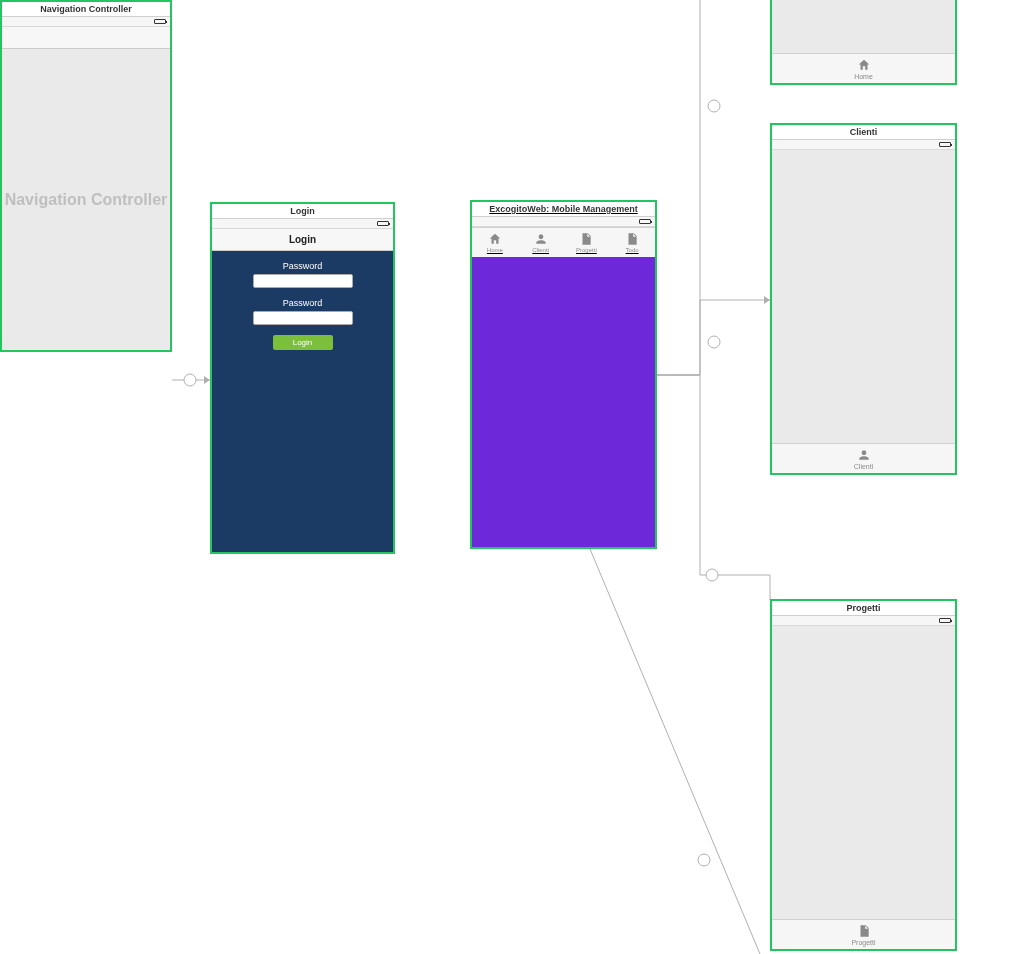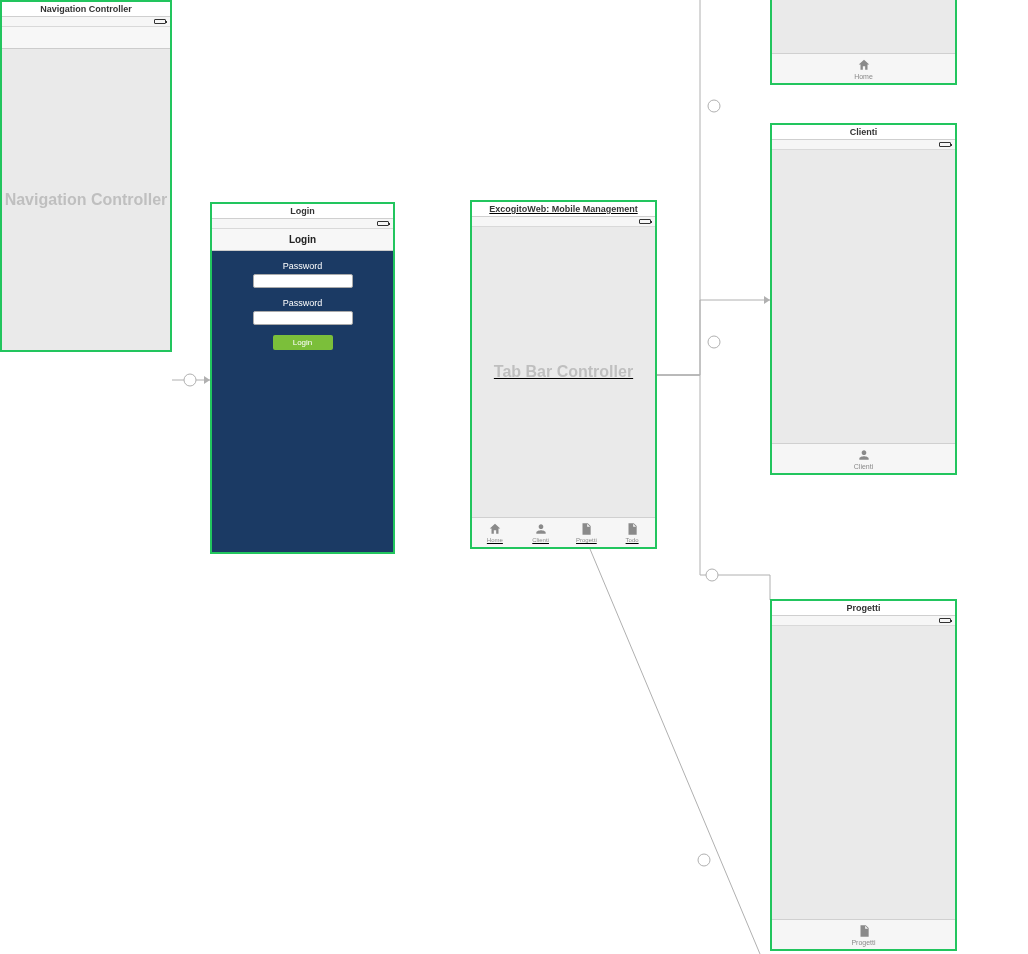--- a/index.html
+++ b/index.html
@@ -226,21 +226,20 @@
     <input class="login-input" type="password" style="">
     <button class="login-btn">Login</button>
   </div>
 </div>
 
 <div class="scene" style="left:470px; top:200px; width:187px; height:349px;text-decoration:underline;">
   <div class="scene-title">ExcogitoWeb: Mobile Management</div>
   <div class="status-bar">
       <div class="battery"></div>
     </div>
-  <div class="scene-body">Tab Bar Controller</div>
   <div class="tab-bar">
     <div class="tab-item">
       <svg viewBox="0 0 24 24">
           <path d="M12 3l9 8h-3v9h-4v-6h-4v6H6v-9H3z"></path>
         </svg>
       <span>Home</span>
     </div>
     <div class="tab-item">
       <svg viewBox="0 0 24 24">
           <path d="M12 12c2.2 0 4-1.8 4-4s-1.8-4-4-4-4 1.8-4 4 1.8 4 4 4zm0 2c-2.7 0-8 1.3-8 4v2h16v-2c0-2.7-5.3-4-8-4z"></path>

